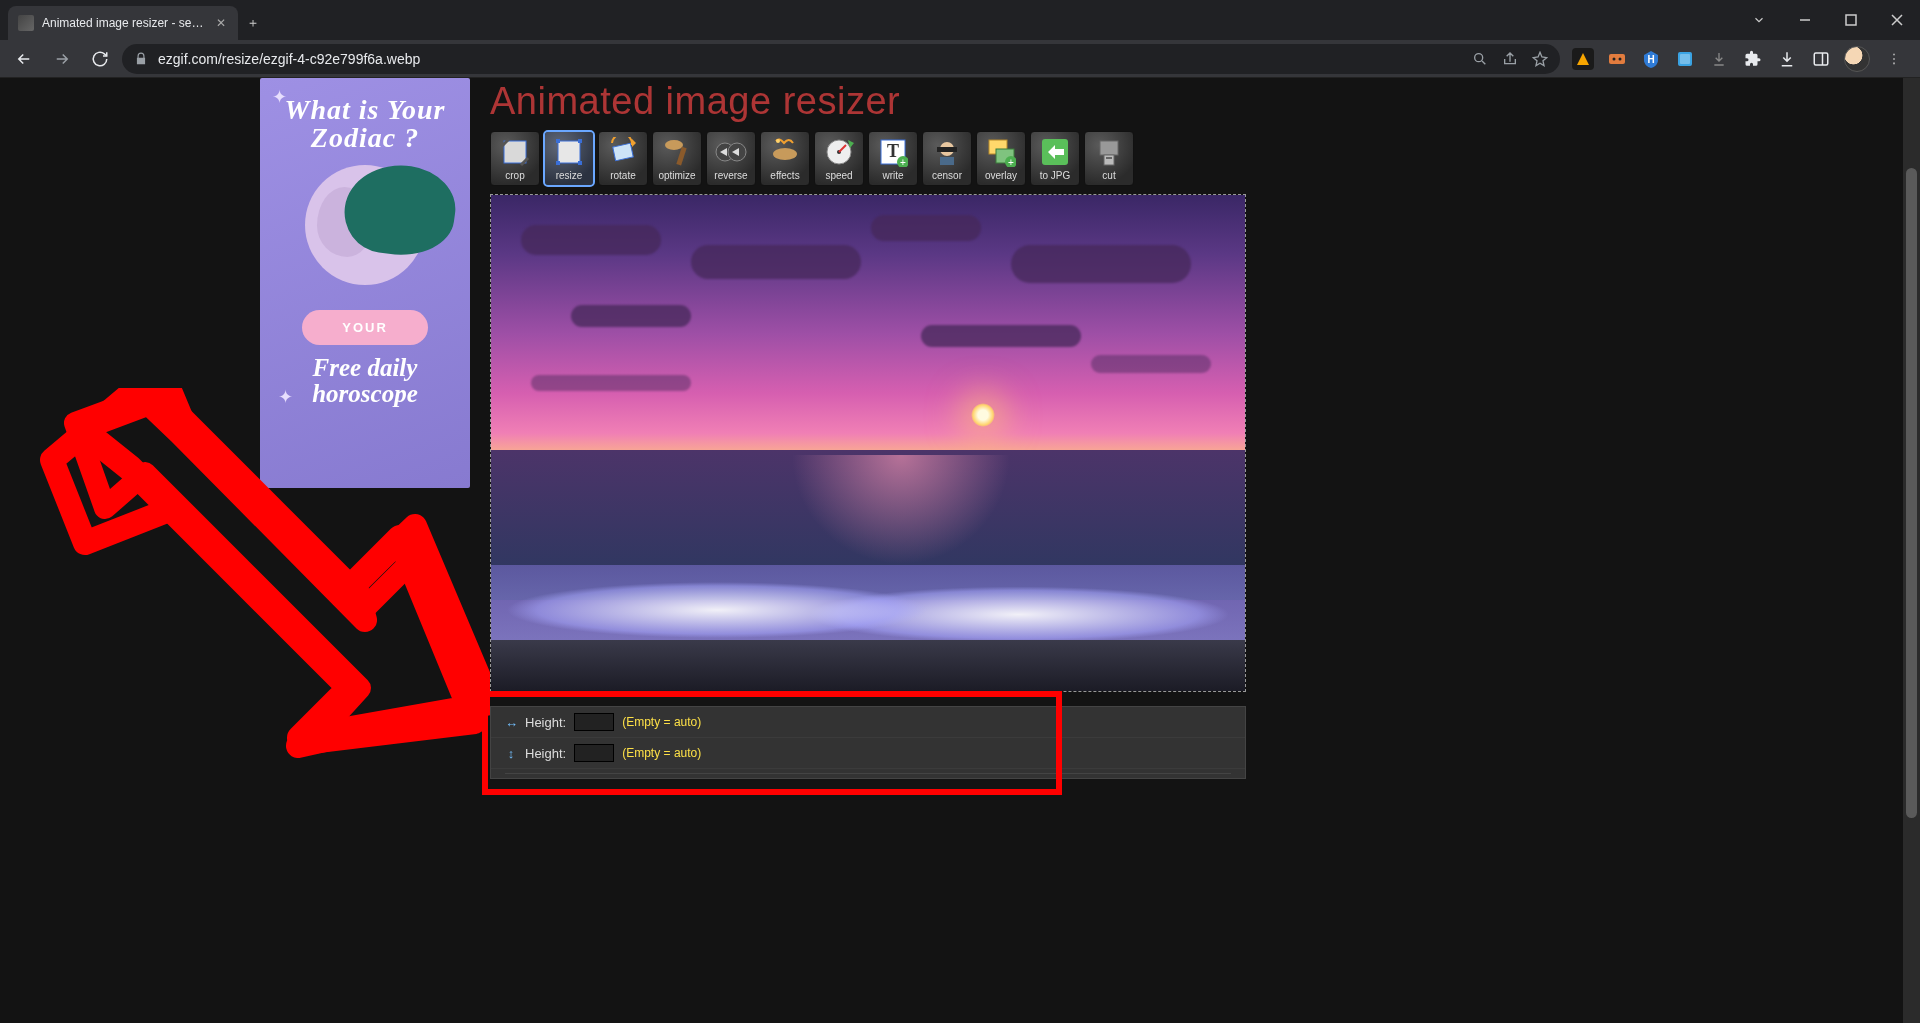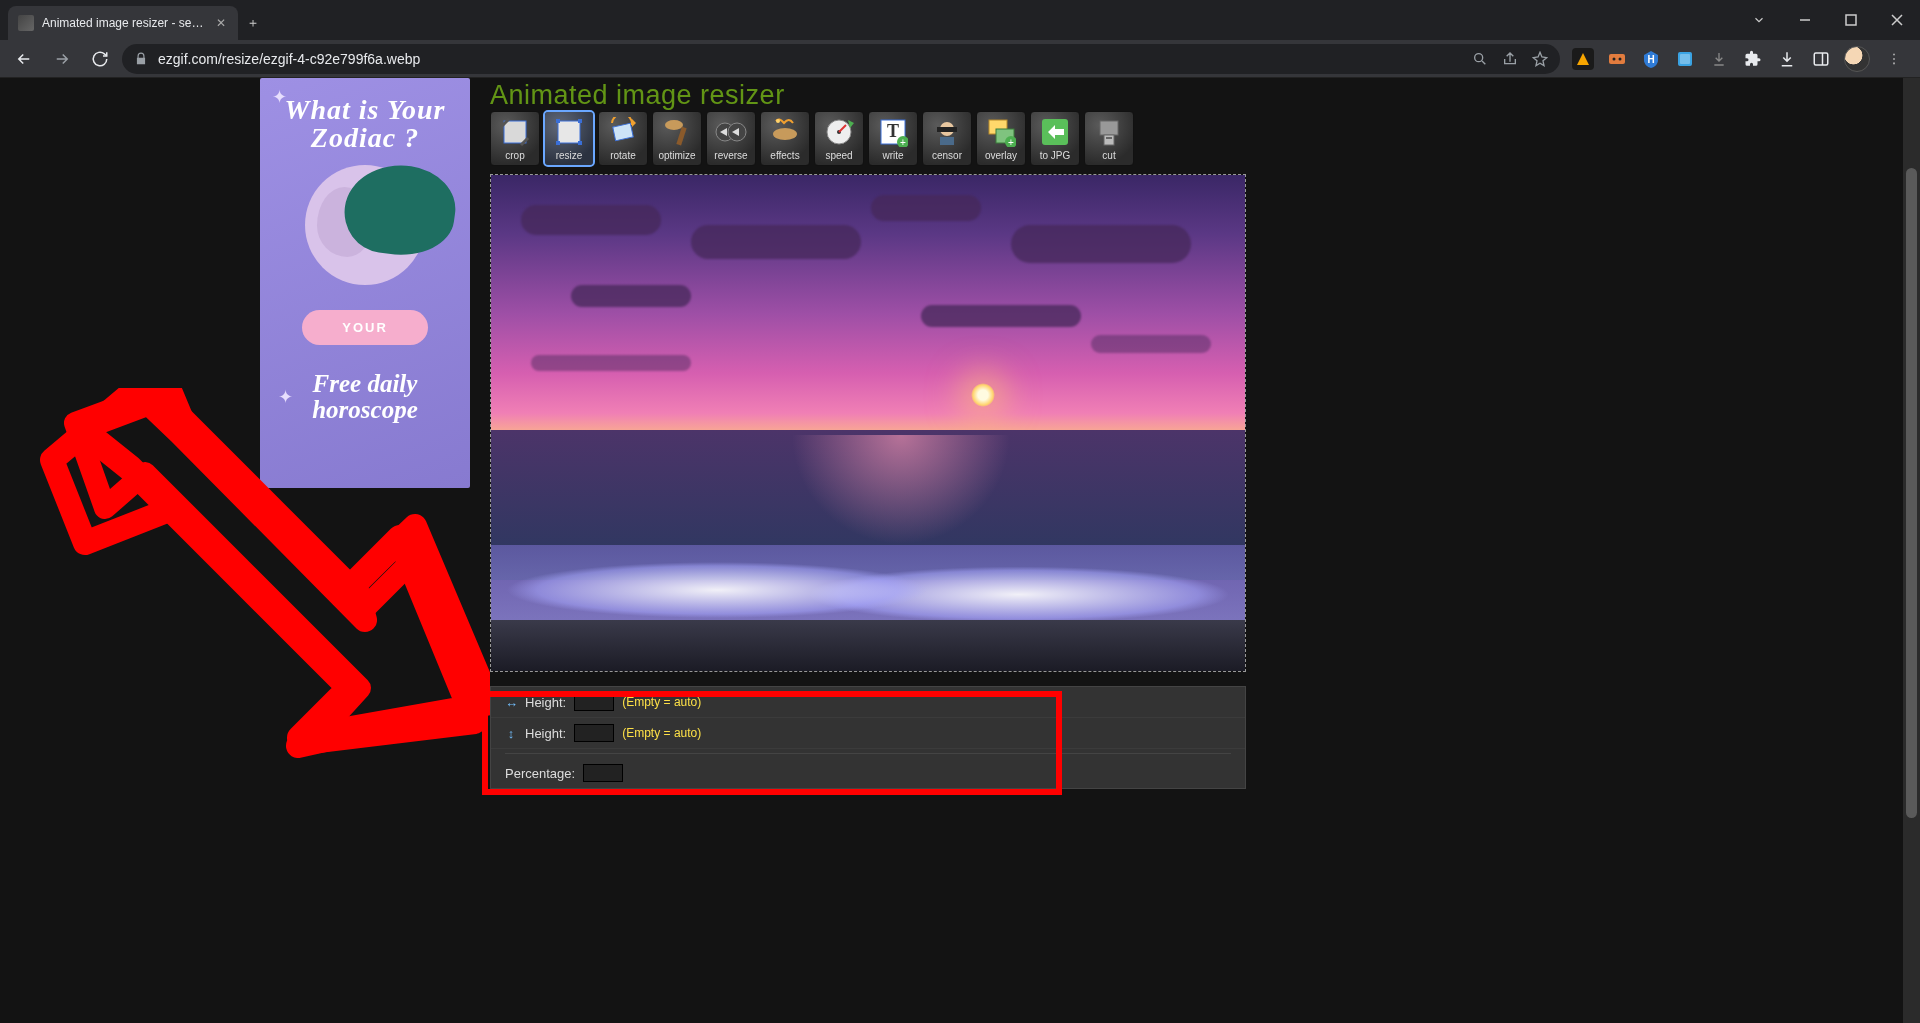--- a/index.html
+++ b/index.html
@@ -98,32 +98,32 @@
   .ad-title{font-family:"Georgia",serif;font-style:italic;font-weight:bold;font-size:28px;line-height:1;margin-top:8px;letter-spacing:1px;}
   .ad-fig{
     margin:8px auto 8px; width:140px;height:130px;position:relative;
   }
   .zodiac-girl{
     width:120px;height:120px;border-radius:50%;background:#d9c3ea;position:absolute;left:10px;top:5px;overflow:hidden;
   }
   .hair{position:absolute;right:-20px;top:5px;width:110px;height:90px;background:#1e6e61;border-radius:60% 50% 60% 40%/60% 50% 50% 50%;transform:rotate(8deg);}
   .face{position:absolute;left:12px;top:22px;width:55px;height:70px;background:#cbb3dd;border-radius:50% 50% 45% 55%/55% 55% 45% 45%;}
   .ad-btn{background:#f6aecd;border-radius:22px;padding:10px 40px;display:inline-block;color:#fff;font-weight:bold;letter-spacing:2px;margin-top:12px;}
-  .ad-sub{font-family:"Georgia",serif;font-style:italic;font-weight:bold;font-size:25px;margin-top:26px;line-height:1.05;}
+  .ad-sub{font-family:"Georgia",serif;font-style:italic;font-weight:bold;font-size:25px;margin-top:10px;line-height:1.05;}
   .sparkle{position:absolute;color:#e7defd;font-size:18px;}
 
   
   .main {
     position:absolute;
     left:490px; top:0;
     width:770px;
   }
 
   .page-title {
-    font-size:27px; color:#84cc16; font-weight:500; margin:2px 0 0;
+    font-size:38px; color:#ef4444; font-weight:500; margin:2px 0 8px;
     letter-spacing:0.5px; opacity:0.7;
   }
 
   .tool-row { display:flex; gap:4px; margin-bottom:8px; }
   .tool {
     width:50px; height:55px;
     background: radial-gradient(circle at 30% 25%, #5a5a5a, #2b2b2b 75%);
     border:1px solid #111;
     border-radius:4px;
     display:flex; flex-direction:column; align-items:center; justify-content:flex-end;
@@ -489,24 +489,20 @@
         <input class="box" value="" style="">
         <span class="hint">(Empty = auto)</span>
       </div>
       <div class="form-row">
         <span class="hicon" style="color:#74c0ff;">↕</span>
         <span class="lbl">Height:</span>
         <input class="box" value="" style="">
         <span class="hint">(Empty = auto)</span>
       </div>
       <div class="divider"></div>
-      <div class="form-row" style="border-bottom:none;">
-        <span class="lbl">Percentage:</span>
-        <input class="box" value="" style="">
-      </div>
     </div>
   </div>
 
   <svg style="position:absolute;left:20px;top:310px;" width="470" height="370">
     <g fill="none" stroke="#f00" stroke-width="26" stroke-linejoin="round" stroke-linecap="round">
       <path d="M60 40 L140 10 L330 200 L380 150 L450 320 L280 350 L330 300 L110 80 L60 40 Z" fill="none"></path>
     </g>
     <g fill="#f00">
       <polygon points="335,195 395,138 470,315 278,358 335,300 154,120 65,155 32,72 115,2 160,45 345,232" fill="none" stroke="#f00" stroke-width="24" stroke-linejoin="round"></polygon>
     </g>

